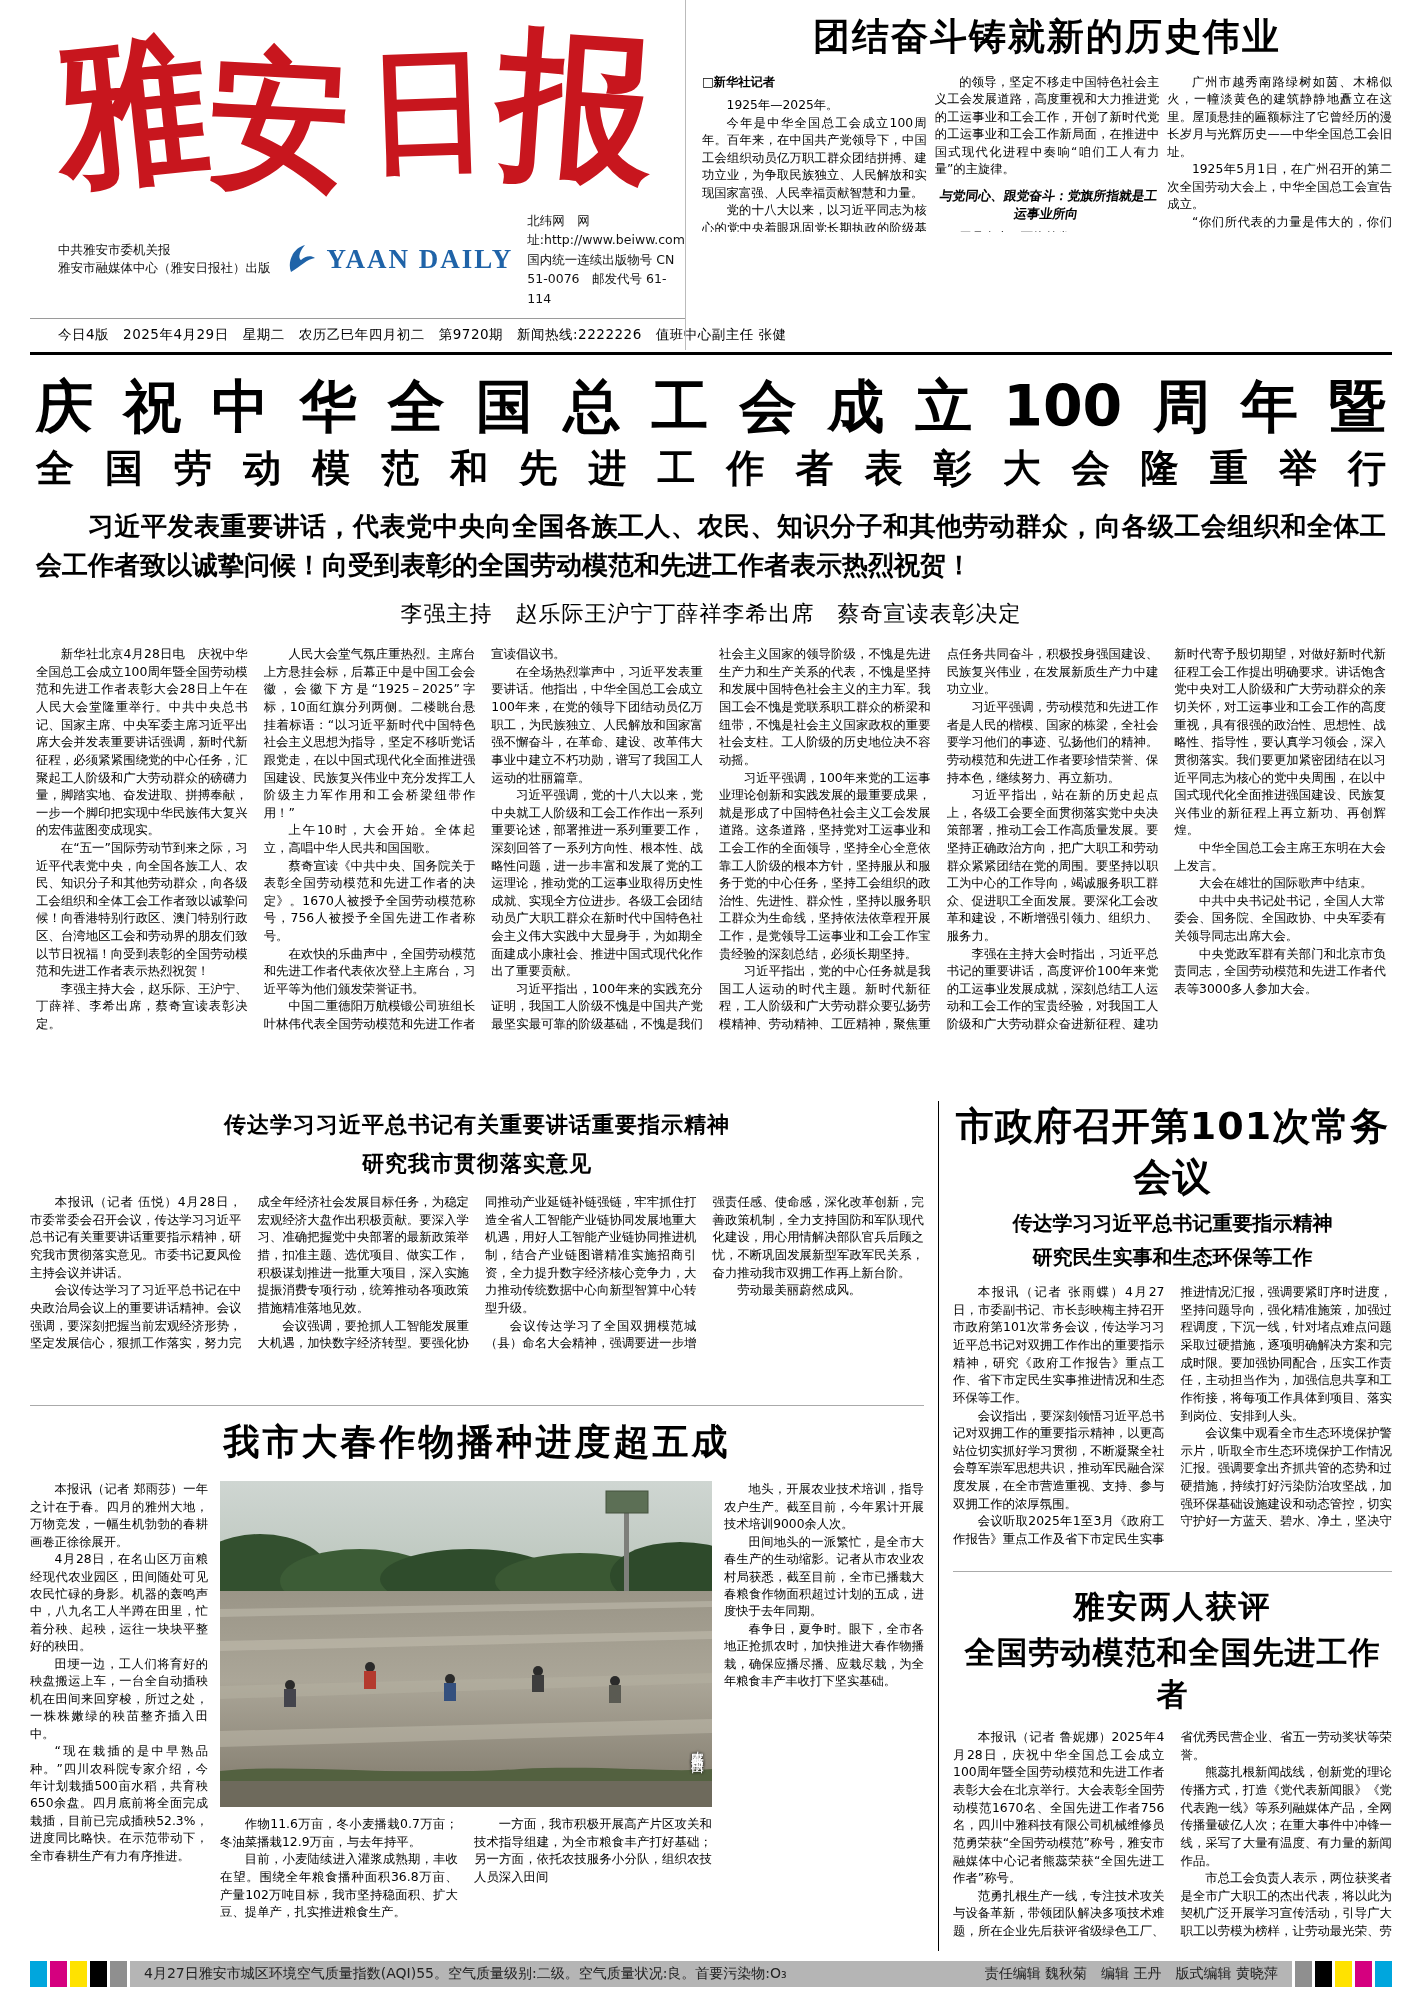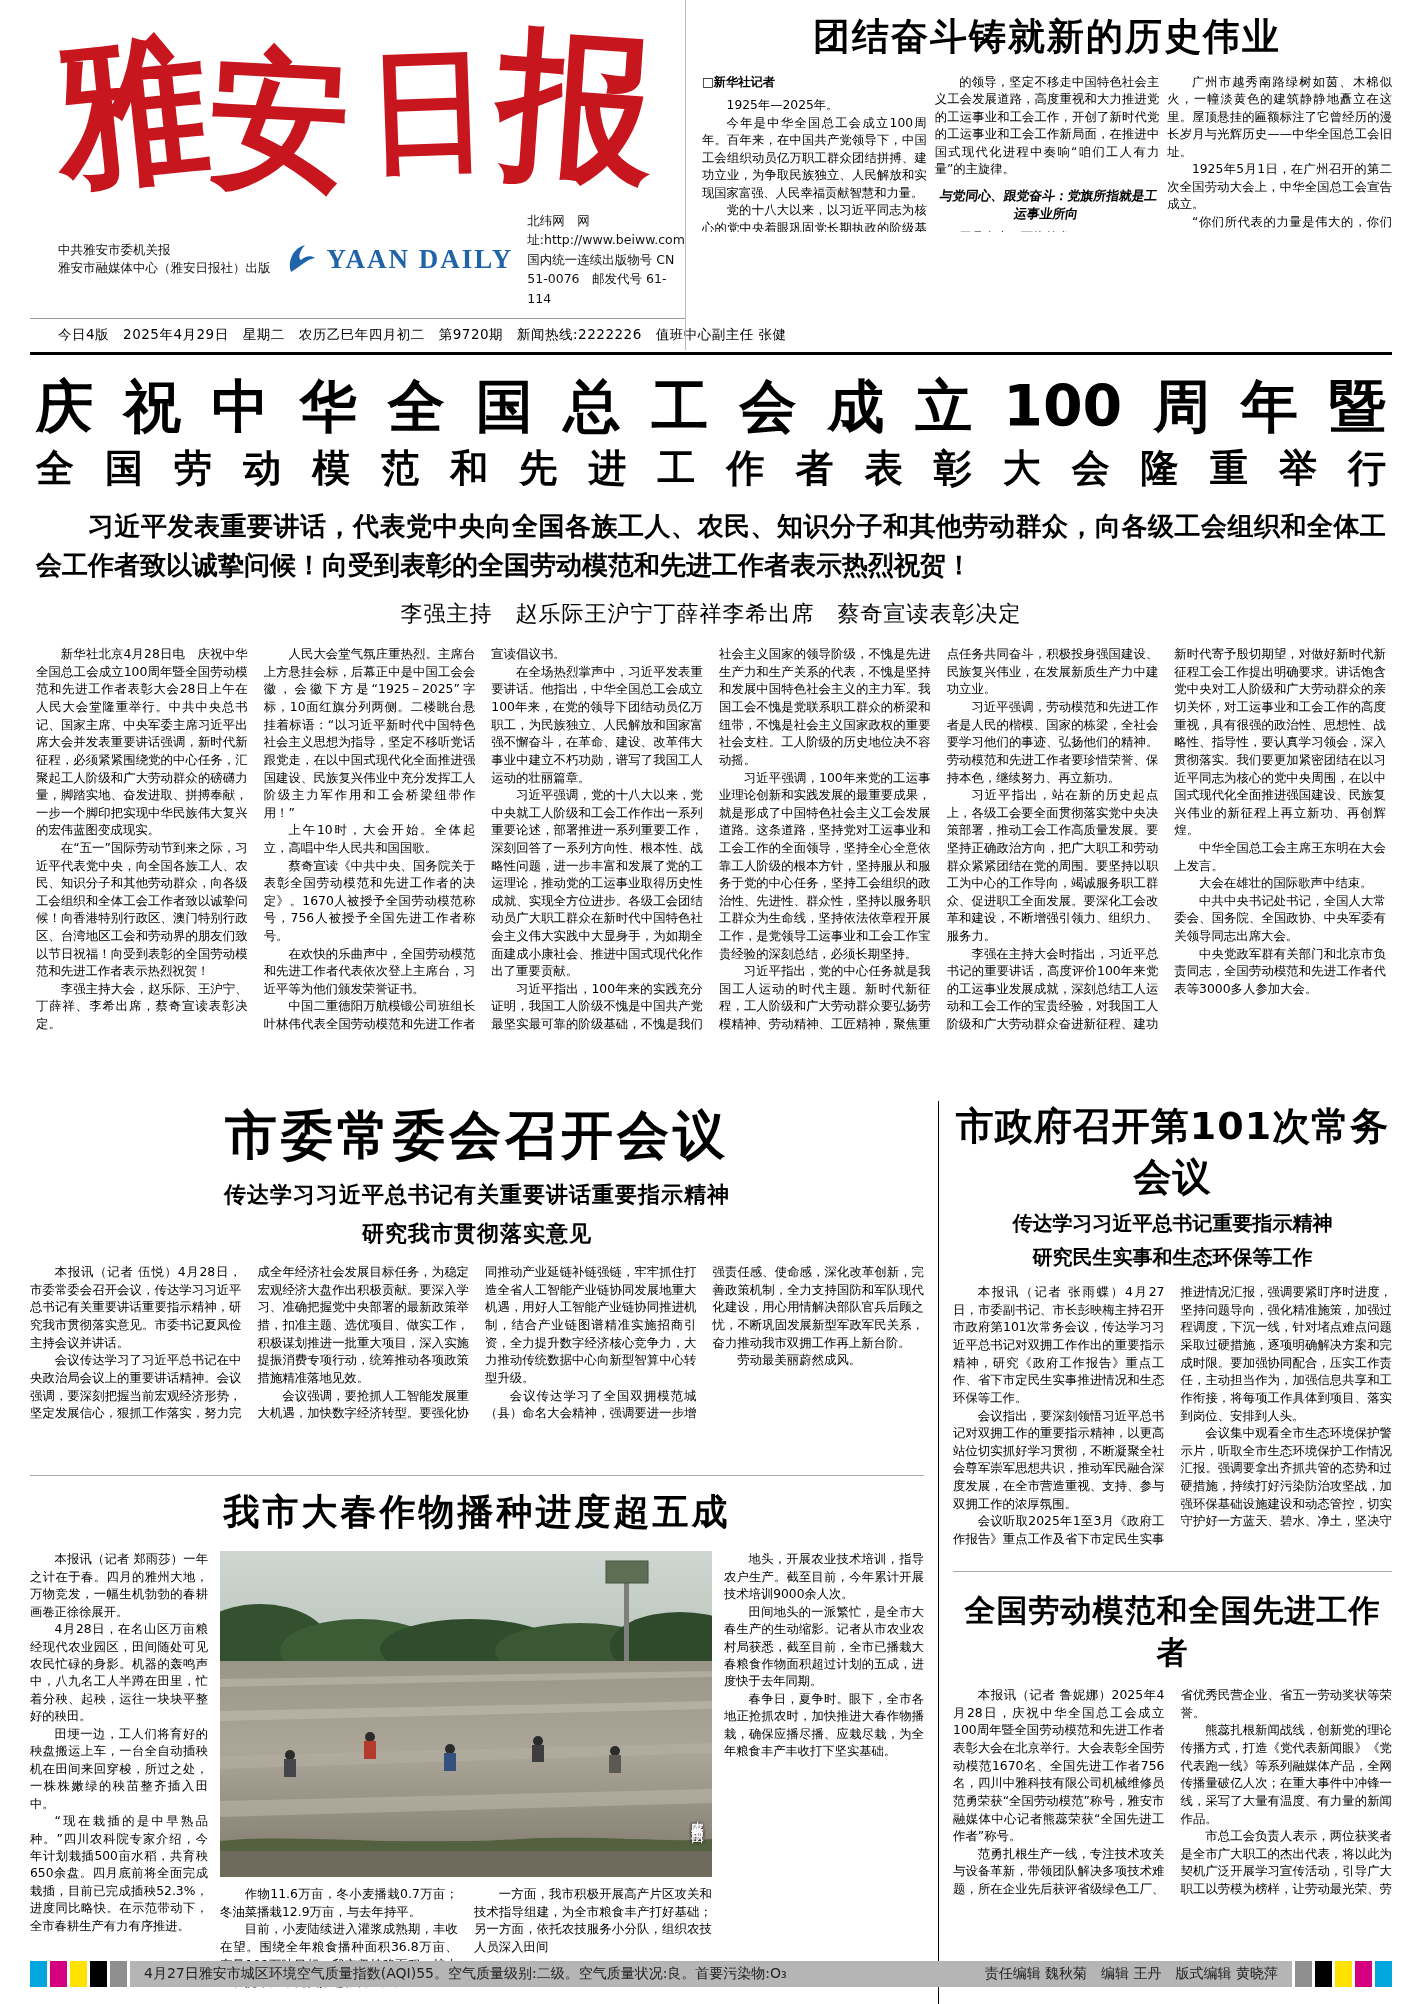--- a/index.html
+++ b/index.html
@@ -173,21 +173,20 @@
         <p>大会在雄壮的国际歌声中结束。</p>
         <p>中共中央书记处书记，全国人大常委会、国务院、全国政协、中央军委有关领导同志出席大会。</p>
         <p>中央党政军群有关部门和北京市负责同志，全国劳动模范和先进工作者代表等3000多人参加大会。</p>
       </div>
   </div>
 
   <div class="mid">
 
     <div class="mid-left">
       <div>
-        <div class="sc-head">市委常委会召开会议</div>
         <div class="sc-deck">传达学习习近平总书记有关重要讲话重要指示精神</div>
         <div class="sc-deck">研究我市贯彻落实意见</div>
         <div class="cols cols-4">
             <p>本报讯（记者 伍悦）4月28日，市委常委会召开会议，传达学习习近平总书记有关重要讲话重要指示精神，研究我市贯彻落实意见。市委书记夏凤俭主持会议并讲话。</p>
             <p>会议传达学习了习近平总书记在中央政治局会议上的重要讲话精神。会议强调，要深刻把握当前宏观经济形势，坚定发展信心，狠抓工作落实，努力完成全年经济社会发展目标任务，为稳定宏观经济大盘作出积极贡献。要深入学习、准确把握党中央部署的最新政策举措，扣准主题、选优项目、做实工作，积极谋划推进一批重大项目，深入实施提振消费专项行动，统筹推动各项政策措施精准落地见效。</p>
             <p>会议强调，要抢抓人工智能发展重大机遇，加快数字经济转型。要强化协同推动产业延链补链强链，牢牢抓住打造全省人工智能产业链协同发展地重大机遇，用好人工智能产业链协同推进机制，结合产业链图谱精准实施招商引资，全力提升数字经济核心竞争力，大力推动传统数据中心向新型智算中心转型升级。</p>
             <p>会议传达学习了全国双拥模范城（县）命名大会精神，强调要进一步增强责任感、使命感，深化改革创新，完善政策机制，全力支持国防和军队现代化建设，用心用情解决部队官兵后顾之忧，不断巩固发展新型军政军民关系，奋力推动我市双拥工作再上新台阶。</p>
             <p>劳动最美丽蔚然成风。</p>
           </div>
       </div>
@@ -267,20 +266,21 @@
         <div class="gov-deck">研究民生实事和生态环保等工作</div>
         <div class="cols cols-2g">
             <p>本报讯（记者 张雨蝶）4月27日，市委副书记、市长彭映梅主持召开市政府第101次常务会议，传达学习习近平总书记对双拥工作作出的重要指示精神，研究《政府工作报告》重点工作、省下市定民生实事推进情况和生态环保等工作。</p>
             <p>会议指出，要深刻领悟习近平总书记对双拥工作的重要指示精神，以更高站位切实抓好学习贯彻，不断凝聚全社会尊军崇军思想共识，推动军民融合深度发展，在全市营造重视、支持、参与双拥工作的浓厚氛围。</p>
             <p>会议听取2025年1至3月《政府工作报告》重点工作及省下市定民生实事推进情况汇报，强调要紧盯序时进度，坚持问题导向，强化精准施策，加强过程调度，下沉一线，针对堵点难点问题采取过硬措施，逐项明确解决方案和完成时限。要加强协同配合，压实工作责任，主动担当作为，加强信息共享和工作衔接，将每项工作具体到项目、落实到岗位、安排到人头。</p>
             <p>会议集中观看全市生态环境保护警示片，听取全市生态环境保护工作情况汇报。强调要拿出齐抓共管的态势和过硬措施，持续打好污染防治攻坚战，加强环保基础设施建设和动态管控，切实守护好一方蓝天、碧水、净土，坚决守住生态环境质量“只能更好、不能变坏”的刚性底线。</p>
           </div>
       </div>
 
       <div class="laborers">
+        <div class="lab-h1">雅安两人获评</div>
         <div class="lab-h2">全国劳动模范和全国先进工作者</div>
         <div class="cols cols-2l">
             <p>本报讯（记者 鲁妮娜）2025年4月28日，庆祝中华全国总工会成立100周年暨全国劳动模范和先进工作者表彰大会在北京举行。大会表彰全国劳动模范1670名、全国先进工作者756名，四川中雅科技有限公司机械维修员范勇荣获“全国劳动模范”称号，雅安市融媒体中心记者熊蕊荣获“全国先进工作者”称号。</p>
             <p>范勇扎根生产一线，专注技术攻关与设备革新，带领团队解决多项技术难题，所在企业先后获评省级绿色工厂、省优秀民营企业、省五一劳动奖状等荣誉。</p>
             <p>熊蕊扎根新闻战线，创新党的理论传播方式，打造《党代表新闻眼》《党代表跑一线》等系列融媒体产品，全网传播量破亿人次；在重大事件中冲锋一线，采写了大量有温度、有力量的新闻作品。</p>
             <p>市总工会负责人表示，两位获奖者是全市广大职工的杰出代表，将以此为契机广泛开展学习宣传活动，引导广大职工以劳模为榜样，让劳动最光荣、劳动最崇高、劳动最伟大、劳动最美丽蔚然成风。</p>
           </div>
       </div>
     </div>
   </div>

